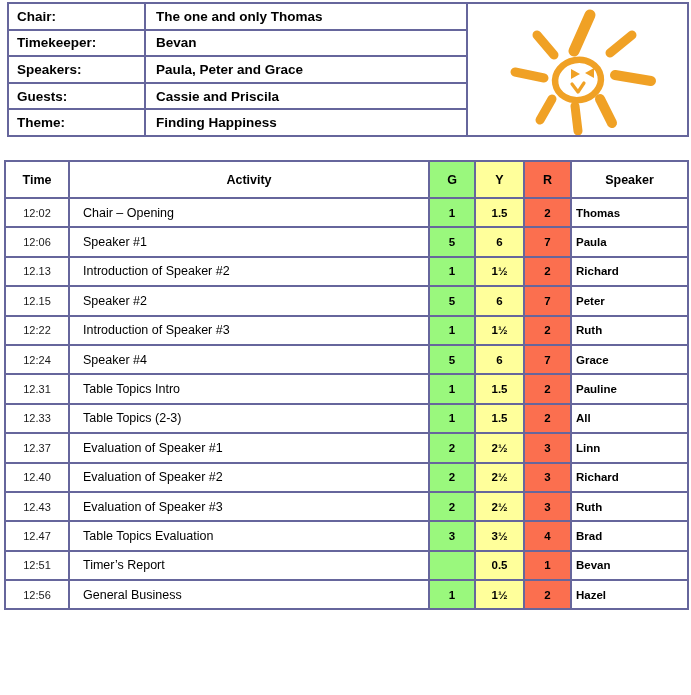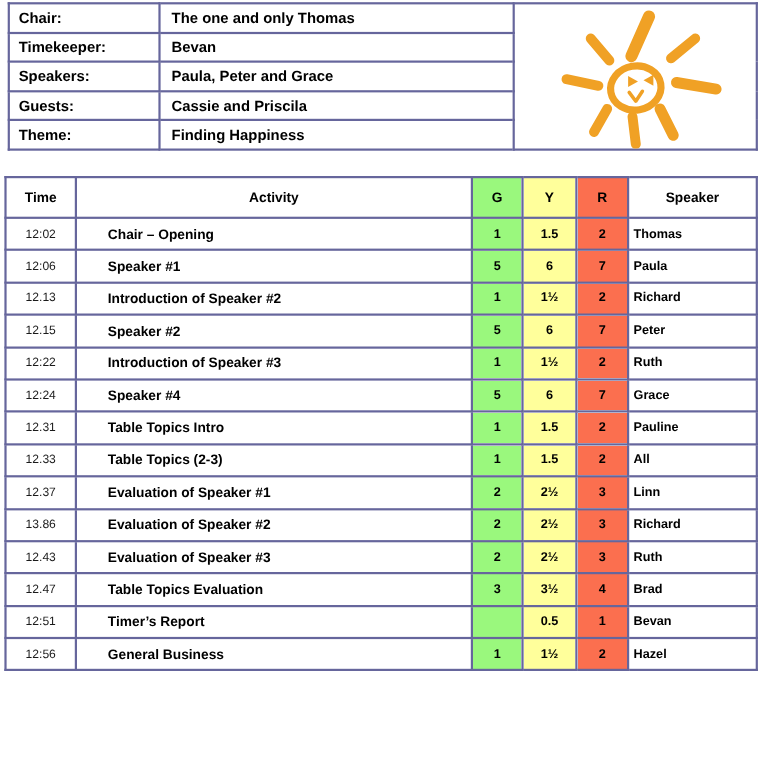--- a/index.html
+++ b/index.html
@@ -26,21 +26,21 @@
   .sun-cell{width:221px;padding:0;text-align:center;vertical-align:middle;background:#fff;}
   .sun-cell svg{display:block;}
 
   
   .agenda-table{position:absolute;left:4px;top:160px;border:2px solid var(--border);}
   .agenda-table th,.agenda-table td{border:2px solid var(--border);vertical-align:middle;overflow:hidden;white-space:nowrap;}
   .agenda-table thead tr{height:37px;}
   .agenda-table tbody tr{height:29.4px;}
   .agenda-table th{font-size:12.5px;font-weight:bold;text-align:center;}
   td.cell-time{text-align:center;font-weight:normal;font-size:11px;color:#1a1a1a;}
-  td.cell-activity{text-align:left;padding-left:28px;font-weight:bold;font-size:12.5px;}
+  td.cell-activity{text-align:left;padding-left:13px;font-weight:normal;font-size:12.5px;}
   td.cell-g,td.cell-y,td.cell-r{text-align:center;font-weight:bold;font-size:11.5px;}
   td.cell-speaker{text-align:left;padding-left:4px;font-weight:bold;font-size:11.5px;}
   .col-g{background:var(--green);}
   .col-y{background:var(--yellow);}
   .col-r{background:var(--red);}
 </style>
 </head>
 <body>
 
 <table class="info-table">
@@ -176,21 +176,21 @@
       </tr>
       <tr>
         <td class="cell-time">12.37</td>
         <td class="cell-activity">Evaluation of Speaker #1</td>
         <td class="cell-g col-g">2</td>
         <td class="cell-y col-y">2½</td>
         <td class="cell-r col-r">3</td>
         <td class="cell-speaker">Linn</td>
       </tr>
       <tr>
-        <td class="cell-time">13.86</td>
+        <td class="cell-time">12.40</td>
         <td class="cell-activity">Evaluation of Speaker #2</td>
         <td class="cell-g col-g">2</td>
         <td class="cell-y col-y">2½</td>
         <td class="cell-r col-r">3</td>
         <td class="cell-speaker">Richard</td>
       </tr>
       <tr>
         <td class="cell-time">12.43</td>
         <td class="cell-activity">Evaluation of Speaker #3</td>
         <td class="cell-g col-g">2</td>

